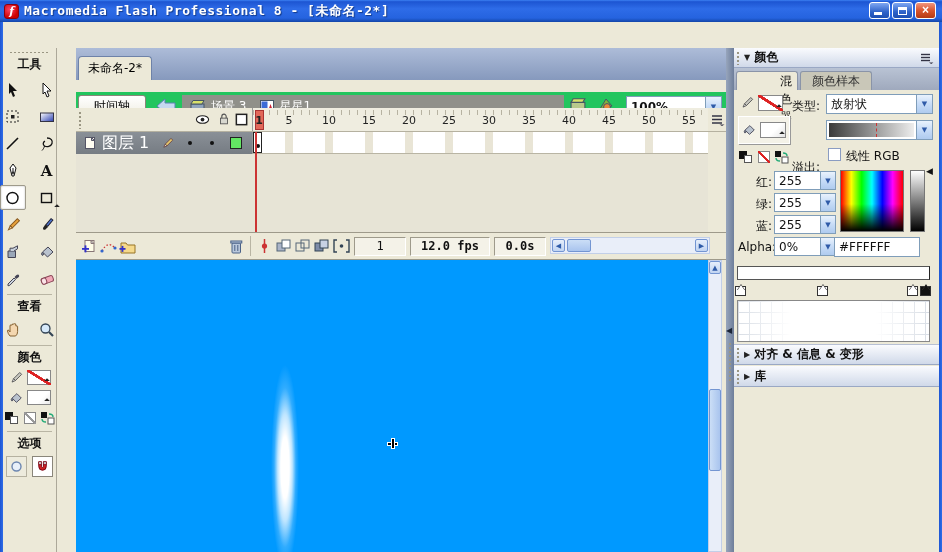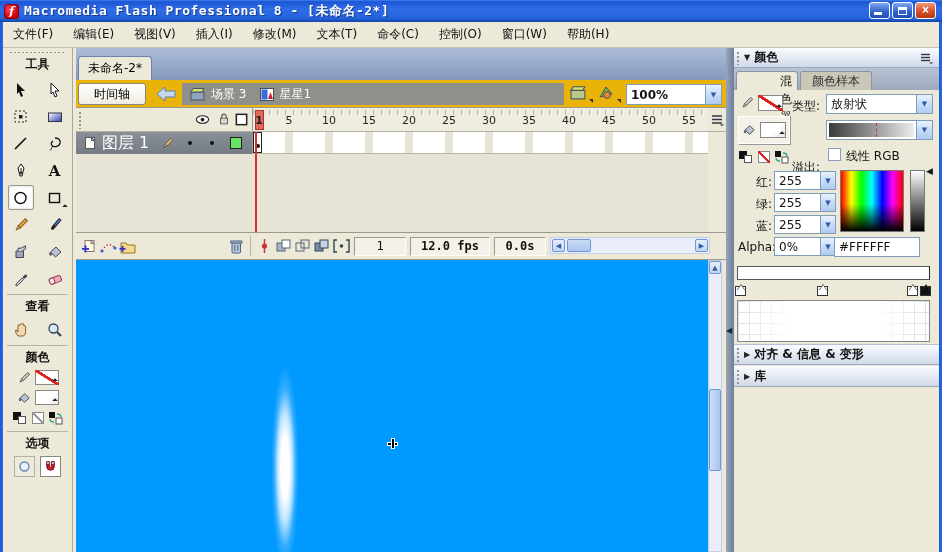--- a/index.html
+++ b/index.html
@@ -14,37 +14,37 @@
   .winbtn.red{background:linear-gradient(#F0967E,#D9552E 50%,#B53A13);}
   #winbtns{position:absolute;right:6px;top:2px;display:flex;}
   .glyph-min{position:absolute;left:4px;bottom:3px;width:8px;height:3px;background:#fff;}
   .glyph-max{position:absolute;left:5px;top:4px;width:9px;height:8px;border:1px solid #fff;border-top-width:3px;}
   .glyph-x{position:absolute;left:0;top:0;width:100%;height:100%;color:#fff;font:bold 12px sans-serif;text-align:center;line-height:15px;}
   #flash-icon{width:15px;height:15px;border-radius:3px;background:radial-gradient(circle at 35% 35%,#F46,#C00 70%);border:1px solid #801;color:#fff;font:bold italic 11px "DejaVu Serif",serif;text-align:center;line-height:13px;}
   .side-border{background:linear-gradient(90deg,#1D55D2,#2E6CE8);}
   #menubar{left:3px;top:22px;width:936px;height:26px;background:#ECE9D8;border-bottom:1px solid #C6C3B3;display:flex;align-items:center;}
   .menu-item{padding:0 10px;font-size:12px;color:#111;line-height:25px;white-space:nowrap;}
   
-  #toolbox{left:3px;top:48px;width:70px;height:504px;background:#ECE9D8;border-right:1px solid #ACA899;}
+  #toolbox{left:3px;top:48px;width:54px;height:504px;background:#ECE9D8;border-right:1px solid #ACA899;}
   .grip-h{height:3px;background-image:radial-gradient(#9A9683 1px,transparent 1.2px);background-size:4px 3px;}
   .sec-label{font:bold 12px "DejaVu Sans",sans-serif;text-align:center;color:#111;}
   .tool-grid{display:grid;grid-template-columns:26px 26px;justify-content:center;column-gap:8px;row-gap:2px;}
   .tool-cell{width:26px;height:25px;display:flex;align-items:center;justify-content:center;position:relative;}
   .tool-cell.sel{background:#fff;border:1px solid #9E9A8B;border-radius:2px;box-shadow:inset 0 0 2px #bbb;}
   .corner-arrow{position:absolute;right:1px;bottom:1px;width:0;height:0;border-left:4px solid transparent;border-top:4px solid #222;transform:rotate(-45deg);}
   .sep{height:1px;background:#B9B5A4;margin:3px 4px;}
   .swatch{border:1px solid #888;background:#fff;position:relative;}
   .swatch .diag{position:absolute;left:-1px;top:-1px;width:calc(100% + 2px);height:calc(100% + 2px);background:linear-gradient(to top right,transparent 44%,#D22 45%,#D22 55%,transparent 56%);}
   .minibtn{width:15px;height:14px;display:flex;align-items:center;justify-content:center;position:relative;}
   
   #docwin{left:76px;top:48px;width:650px;height:504px;background:#ECE9D8;}
   #tabstrip{left:0;top:0;width:707px;height:32px;background:linear-gradient(#ADBCD8,#8699BD);}
   #doc-tab{left:2px;top:8px;width:74px;height:24px;background:#ECE9D8;border:1px solid #6E82A8;border-bottom:none;border-radius:4px 4px 0 0;font-size:12px;text-align:center;line-height:22px;}
   .docwinbtn{color:#24304C;font:bold 12px sans-serif;width:14px;height:14px;position:relative;display:inline-block;margin-left:4px;}
-  #editbar{left:0;top:32px;width:650px;height:28px;background:#eab308;border-bottom:1px solid #9E9A8B;}
+  #editbar{left:0;top:44px;width:650px;height:28px;background:#22c55e;border-bottom:1px solid #9E9A8B;}
   #tl-toggle{left:2px;top:3px;width:68px;height:22px;background:linear-gradient(#FFFFFF,#EFEDE2);border:1px solid #8A867A;border-radius:3px;font-size:12px;text-align:center;line-height:20px;}
   #edit-strip{left:106px;top:3px;width:382px;height:22px;background:#90908A;display:flex;align-items:center;color:#fff;font-size:12px;}
   .combo-field{background:#fff;border:1px solid #7F9DB9;font-size:12px;color:#111;display:flex;align-items:center;padding:0 4px;}
   .combo-btn{background:linear-gradient(#E9F2FD,#C7DCF7 50%,#AFCBEF);border:1px solid #7F9DB9;color:#2F5BA8;display:flex;align-items:center;justify-content:center;font-size:7px;}
   
   #tl-header{left:0;top:60px;width:650px;height:24px;background:#ECE9D8;border-bottom:1px solid #B5B1A0;}
   .grip-v{width:4px;background-image:radial-gradient(#9A9683 1px,transparent 1.2px);background-size:4px 4px;}
   #ruler{left:176px;top:0;width:456px;height:23px;background-color:#EFEDE0;background-image:repeating-linear-gradient(90deg,#B7B3A2 0 1px,transparent 1px 8px);background-size:100% 5px;background-repeat:no-repeat;background-position:0 2px;border-left:1px solid #999;}
   .rn{position:absolute;top:6px;transform:translateX(-50%);font-size:11px;color:#222;}
   #tl-body{left:0;top:84px;width:632px;height:100px;background:#E7E4D6;overflow:hidden;}
@@ -102,32 +102,20 @@
         </div>
       <div class="winbtn blue">
           <span class="glyph-max"></span>
         </div>
       <div class="winbtn red">
           <span class="glyph-x">×</span>
         </div>
     </div>
   </div>
 
-  <div class="abs" id="menubar">
-    <span class="menu-item">文件(F)</span>
-    <span class="menu-item">编辑(E)</span>
-    <span class="menu-item">视图(V)</span>
-    <span class="menu-item">插入(I)</span>
-    <span class="menu-item">修改(M)</span>
-    <span class="menu-item">文本(T)</span>
-    <span class="menu-item">命令(C)</span>
-    <span class="menu-item">控制(O)</span>
-    <span class="menu-item">窗口(W)</span>
-    <span class="menu-item">帮助(H)</span>
-  </div>
 
   <div class="abs" id="toolbox">
     <div class="grip-h" style="margin:3px 6px 2px;"></div>
     <div class="sec-label">工具</div>
     <div class="tool-grid" style="margin-top:4px;">
       <div class="tool-cell">
           <svg width="16" height="16" viewBox="0 0 16 16">
             <path d="M4 1 L12 9 H8 L10 14 L8 15 L6 10 L4 12 Z" fill="#111"></path>
           </svg>
         </div>

